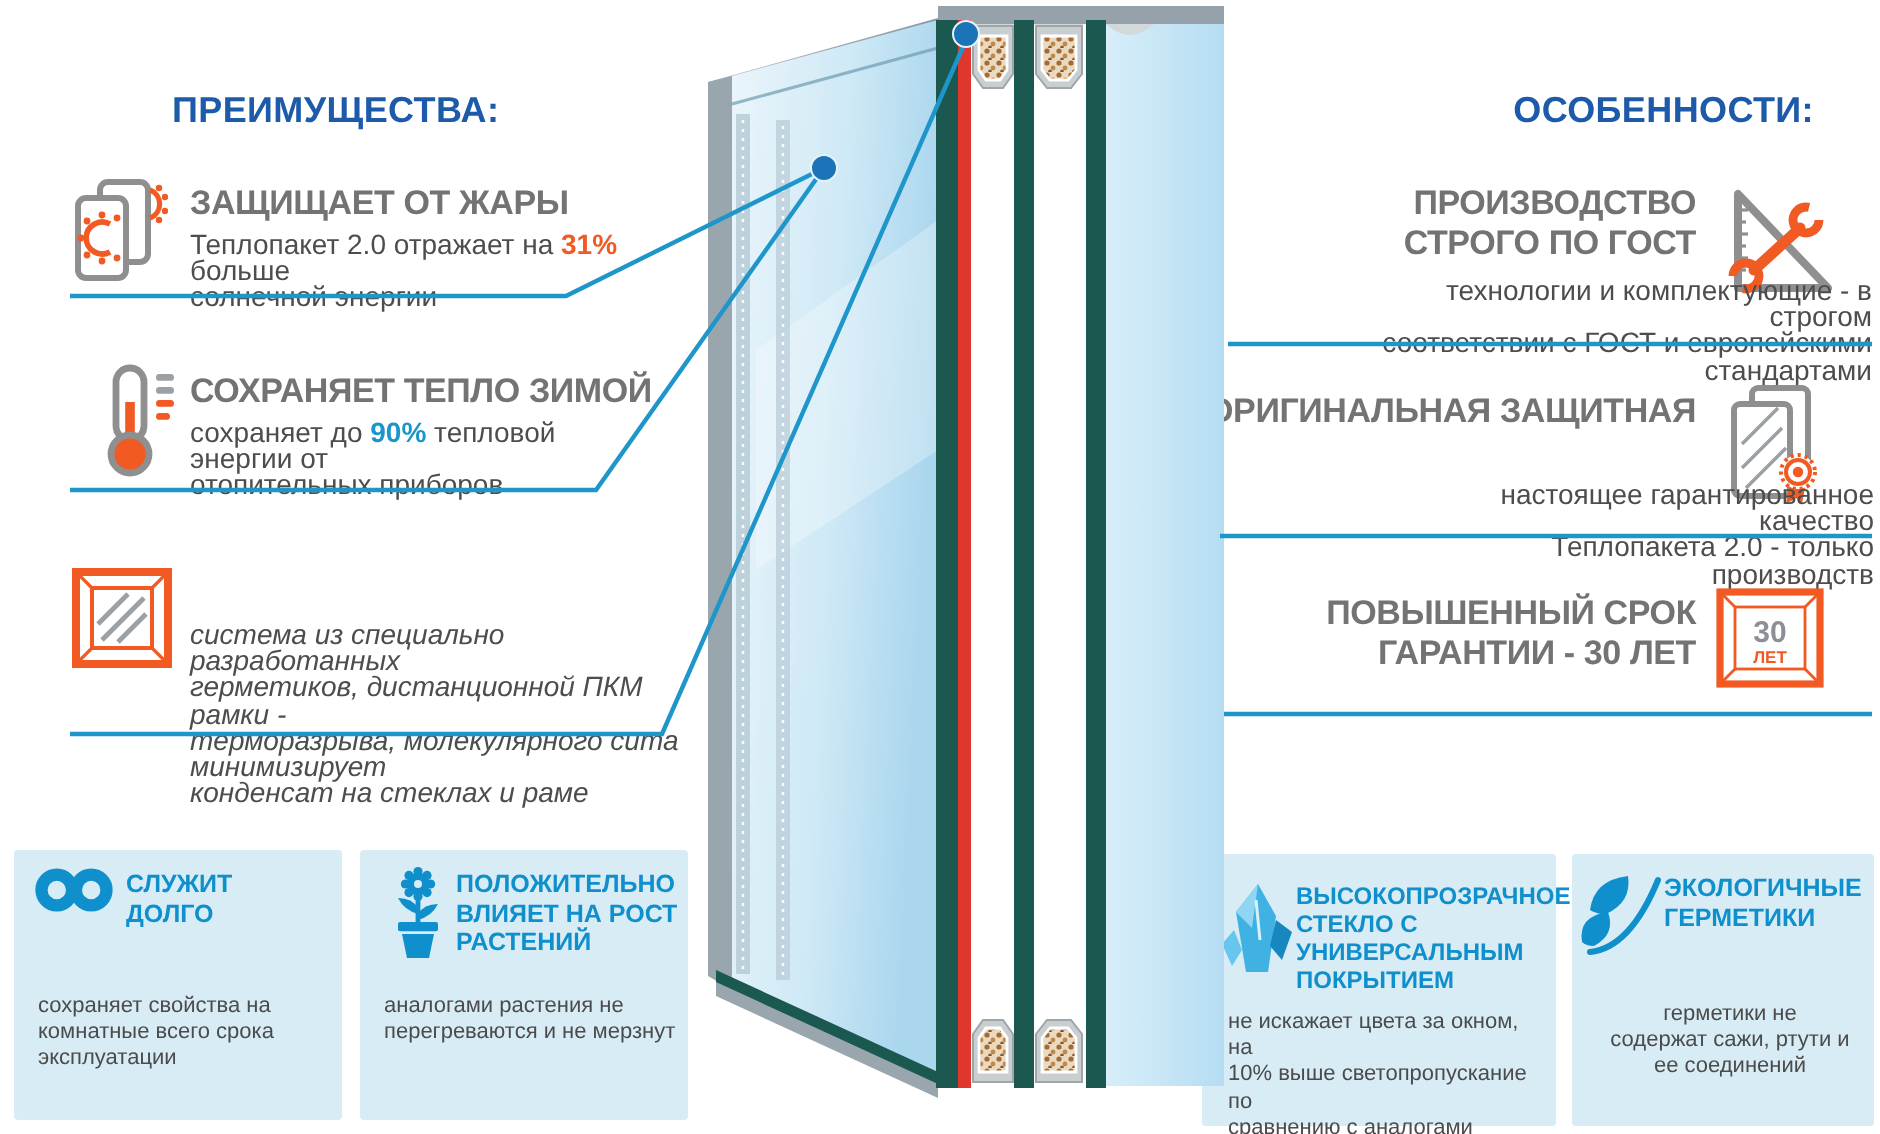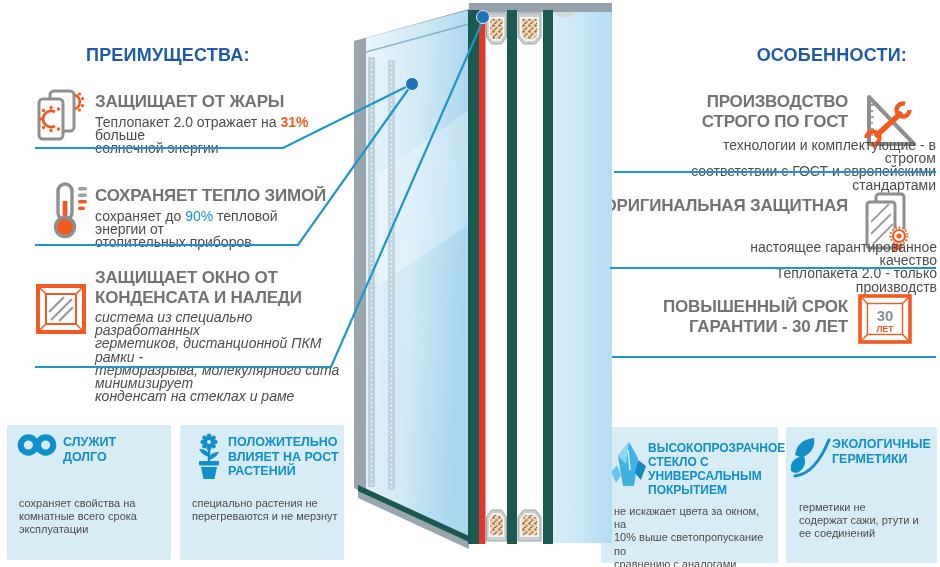--- a/index.html
+++ b/index.html
@@ -3,21 +3,21 @@
 <meta charset="utf-8">
 <style>
   html,body { margin:0; padding:0; background:#fff; font-family:"Liberation Sans",sans-serif; }
   .canvas { position:relative; width:940px; height:567px; background:#fff; overflow:hidden; }
   .hdr { position:absolute; font-size:18px; font-weight:bold; color:#1d5baa; letter-spacing:.2px; }
   .sec-title { position:absolute; font-size:17px; font-weight:bold; color:#737373; line-height:20px; letter-spacing:-.2px; }
   .sec-title span { display:block; }
   .sec-body { position:absolute; font-size:14px; line-height:13.2px; color:#4d4d4d; white-space:pre-line; }
   .r { text-align:right; }
   .hl-o { color:#f15a22; font-weight:bold; }
-  .hl-b { color:#1a96cb; font-weight:normal; }
+  .hl-b { color:#1a96cb; font-weight:bold; }
   .icon { position:absolute; }
   .box { position:absolute; background:#d8ecf6; border-radius:2px; }
   .box-title { position:absolute; font-size:12.5px; font-weight:bold; color:#0f8fcb; line-height:14.5px; white-space:pre-line; }
   .box-title.small-t { font-size:12px; line-height:14px; }
   .box-body { position:absolute; font-size:11px; line-height:13.2px; color:#4b4b4b; white-space:pre-line; }
   .overlay { position:absolute; left:0; top:0; width:940px; height:567px; pointer-events:none; }
 </style>
 </head>
 <body>
 
@@ -68,24 +68,20 @@
     <rect x="3" y="3" width="46" height="46" fill="#fff" stroke="#f15a22" stroke-width="4"></rect>
     <rect x="11" y="11" width="30" height="30" fill="#fff" stroke="#f15a22" stroke-width="2"></rect>
     <line x1="3" y1="3" x2="11" y2="11" stroke="#f15a22" stroke-width="1.6"></line>
     <line x1="49" y1="3" x2="41" y2="11" stroke="#f15a22" stroke-width="1.6"></line>
     <line x1="3" y1="49" x2="11" y2="41" stroke="#f15a22" stroke-width="1.6"></line>
     <line x1="49" y1="49" x2="41" y2="41" stroke="#f15a22" stroke-width="1.6"></line>
     <line x1="14" y1="29" x2="29" y2="14" stroke="#9aa0a4" stroke-width="2.4"></line>
     <line x1="16" y1="37" x2="37" y2="16" stroke="#9aa0a4" stroke-width="2.4"></line>
     <line x1="24" y1="38" x2="38" y2="24" stroke="#9aa0a4" stroke-width="2.4"></line>
   </svg>
-  <div class="sec-title" style="left:95px; top:268px;">
-    <span>ЗАЩИЩАЕТ ОКНО ОТ</span>
-    <span>КОНДЕНСАТА И НАЛЕДИ</span>
-  </div>
   <div class="sec-body" style="left:95px; top:311px; width:256px;font-style:italic;"><span>система из специально разработанных
 герметиков, дистанционной ПКМ рамки -
 терморазрыва, молекулярного сита минимизирует
 конденсат на стеклах и раме</span></div>
 
   <div class="sec-title r" style="right:92px; top:92px; width:300px;">
     <span>ПРОИЗВОДСТВО</span>
     <span>СТРОГО ПО ГОСТ</span>
   </div>
   <svg class="icon" style="left:856px; top:92px;" width="60" height="58" viewBox="0 0 60 58">
@@ -160,21 +156,21 @@
       <circle cx="19" cy="10" r="2" fill="#d8ecf6"></circle>
       <rect x="17.8" y="16" width="2.4" height="13" fill="#0f8fcb"></rect>
       <path d="M19,25 Q12,23 9,17 Q16,17 19,22 Z" fill="#0f8fcb"></path>
       <path d="M19,28 Q26,26 29,20 Q22,20 19,25 Z" fill="#0f8fcb"></path>
       <rect x="9" y="29" width="20" height="4.6" rx="1" fill="#0f8fcb"></rect>
       <polygon points="11,35 27,35 24.5,47 13.5,47" fill="#0f8fcb"></polygon>
     </svg>
     <div class="box-title" style="left:48px; top:10px; width:114px;">ПОЛОЖИТЕЛЬНО
 ВЛИЯЕТ НА РОСТ
 РАСТЕНИЙ</div>
-    <div class="box-body" style="left:12px; top:72px; width:150px;">специально растения не
+    <div class="box-body" style="left:12px; top:72px; width:150px;">аналогами растения не
 перегреваются и не мерзнут</div>
   </div>
 
   <div class="box" style="left:601px; top:427px; width:177px; height:136px;">
     <svg class="icon" style="left:8px; top:13px;" width="40" height="54" viewBox="0 0 40 54">
       <polygon points="20,2 29,18 25,46 14,46 9,16" fill="#3fb1e3"></polygon>
       <polygon points="20,2 17,24 9,16" fill="#8fd6f4"></polygon>
       <polygon points="29,20 37,26 32,40 26,33" fill="#1787c0"></polygon>
       <polygon points="8,25 2,32 7,43 12,35" fill="#67c6ee"></polygon>
       <line x1="19" y1="10" x2="21" y2="30" stroke="#d9f1fb" stroke-width="1.5"></line>
@@ -189,21 +185,21 @@
   </div>
 
   <div class="box" style="left:786px; top:427px; width:151px; height:136px;">
     <svg class="icon" style="left:3px; top:7px;" width="48" height="46" viewBox="0 0 48 46">
       <path d="M6,42 Q26,40 40,6" fill="none" stroke="#0f8fcb" stroke-width="3" stroke-linecap="round"></path>
       <path d="M6,21 Q8,6 25,4 Q27,17 14,23 Q9,23 6,21 Z" fill="#0f8fcb"></path>
       <path d="M2,37 Q0,24 15,22 Q19,33 8,39 Q4,39 2,37 Z" fill="#0f8fcb"></path>
     </svg>
     <div class="box-title" style="left:46px; top:10px; width:100px;">ЭКОЛОГИЧНЫЕ
 ГЕРМЕТИКИ</div>
-    <div class="box-body" style="left:13px; top:74px; width:132px;">герметики  не
+    <div class="box-body" style="left:13px; top:74px; width:132px;text-align:center;">герметики  не
 содержат сажи, ртути и
 ее соединений</div>
   </div>
 
   <svg class="overlay" viewBox="0 0 940 567">
     <defs>
       <linearGradient id="glassG" x1="0" y1="0" x2="1" y2="0.25">
         <stop offset="0" stop-color="#eaf5fb"></stop>
         <stop offset="0.55" stop-color="#cfe9f6"></stop>
         <stop offset="1" stop-color="#aad6ee"></stop>

